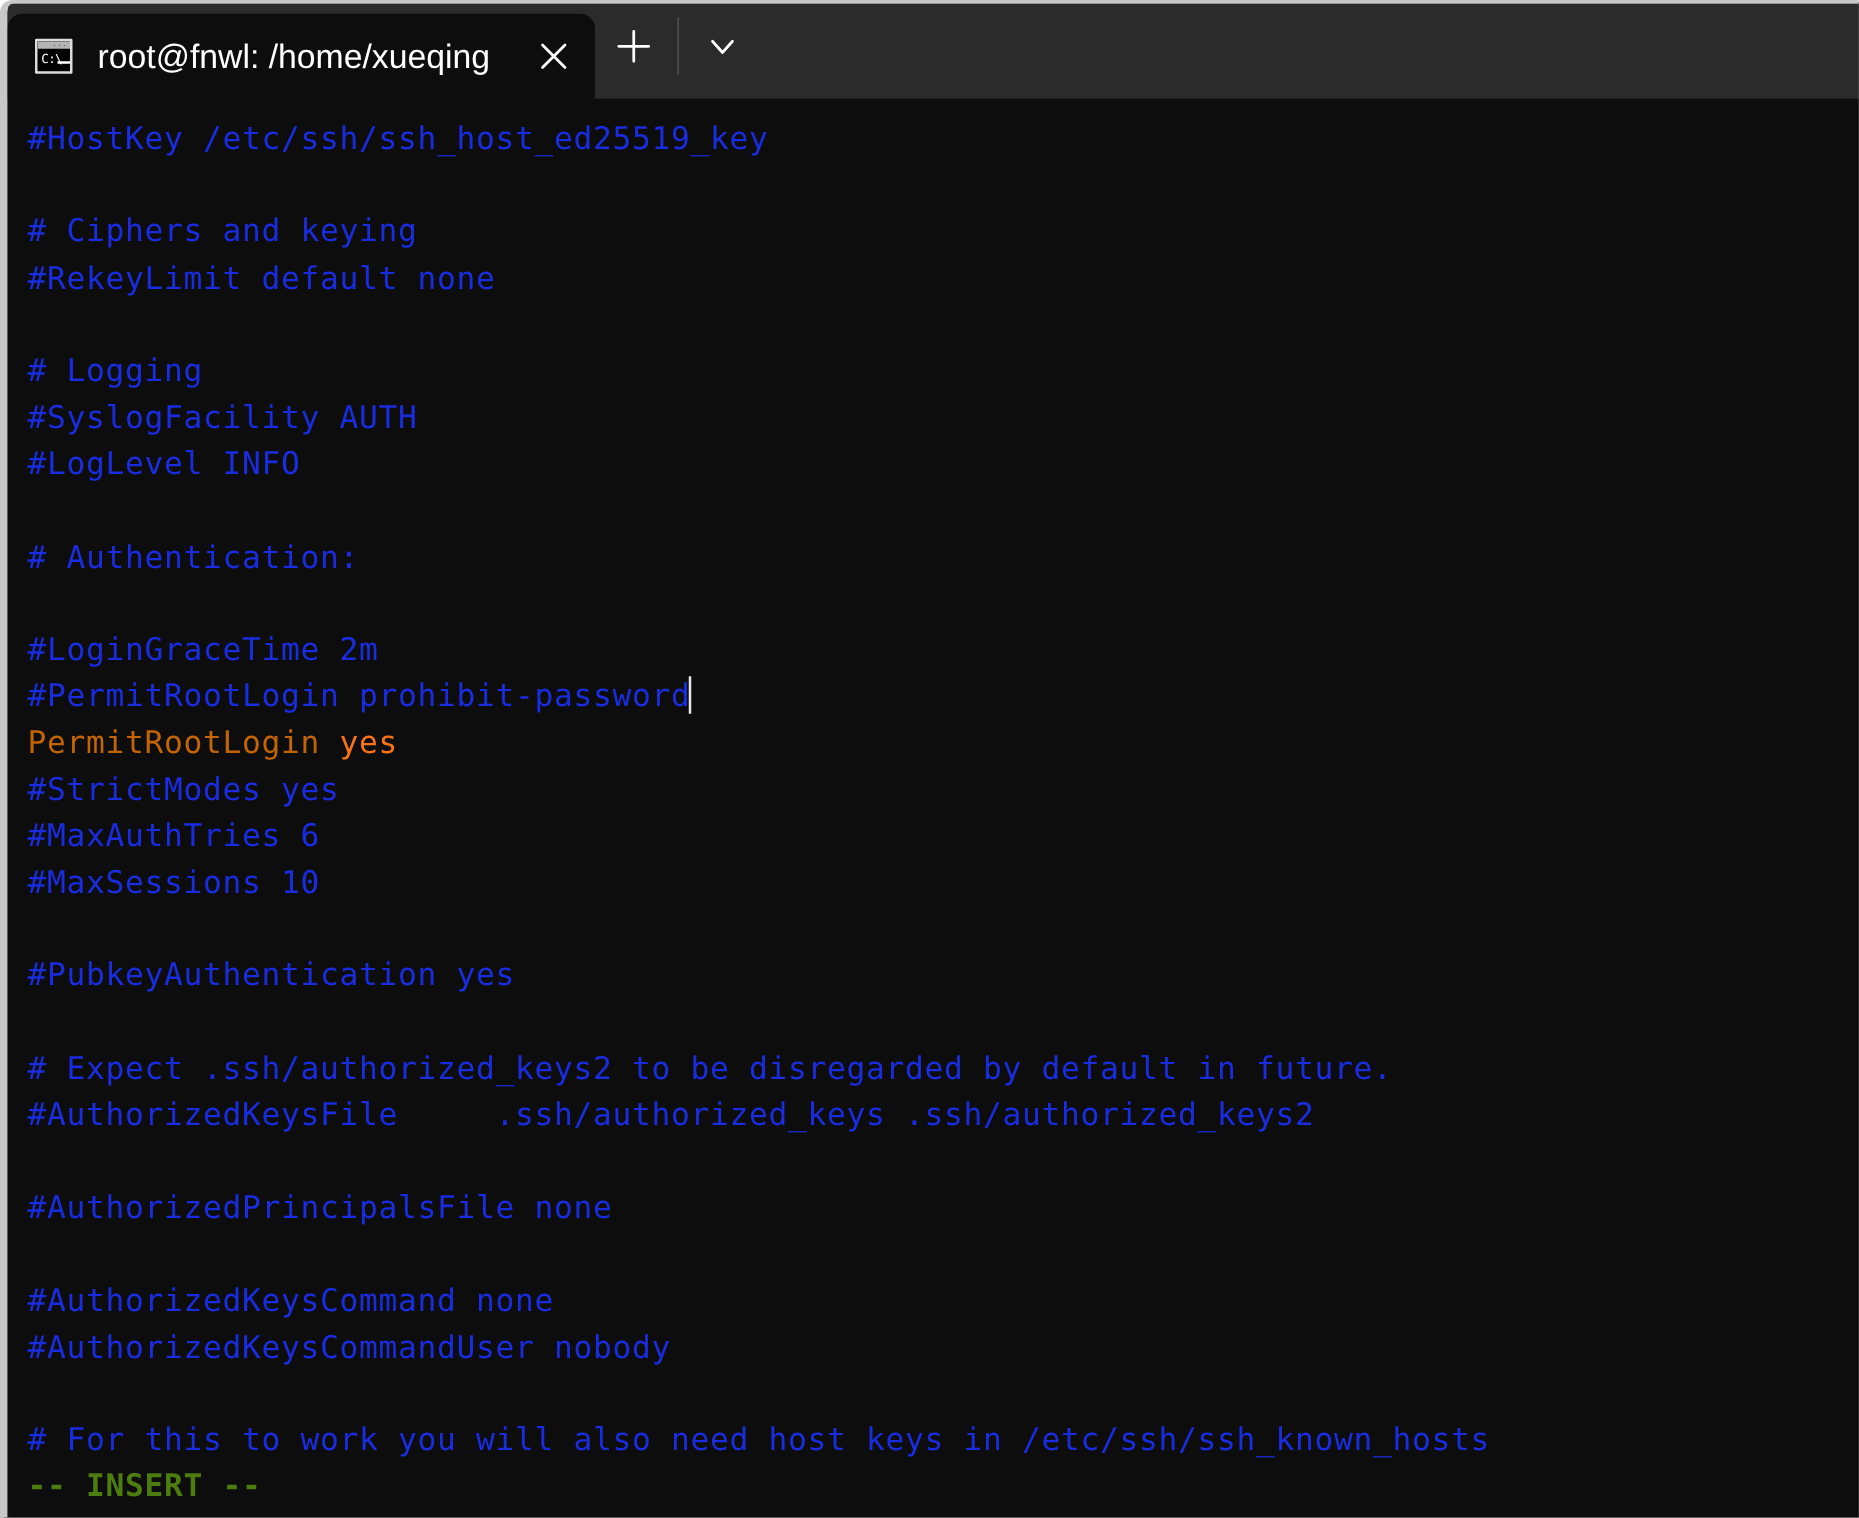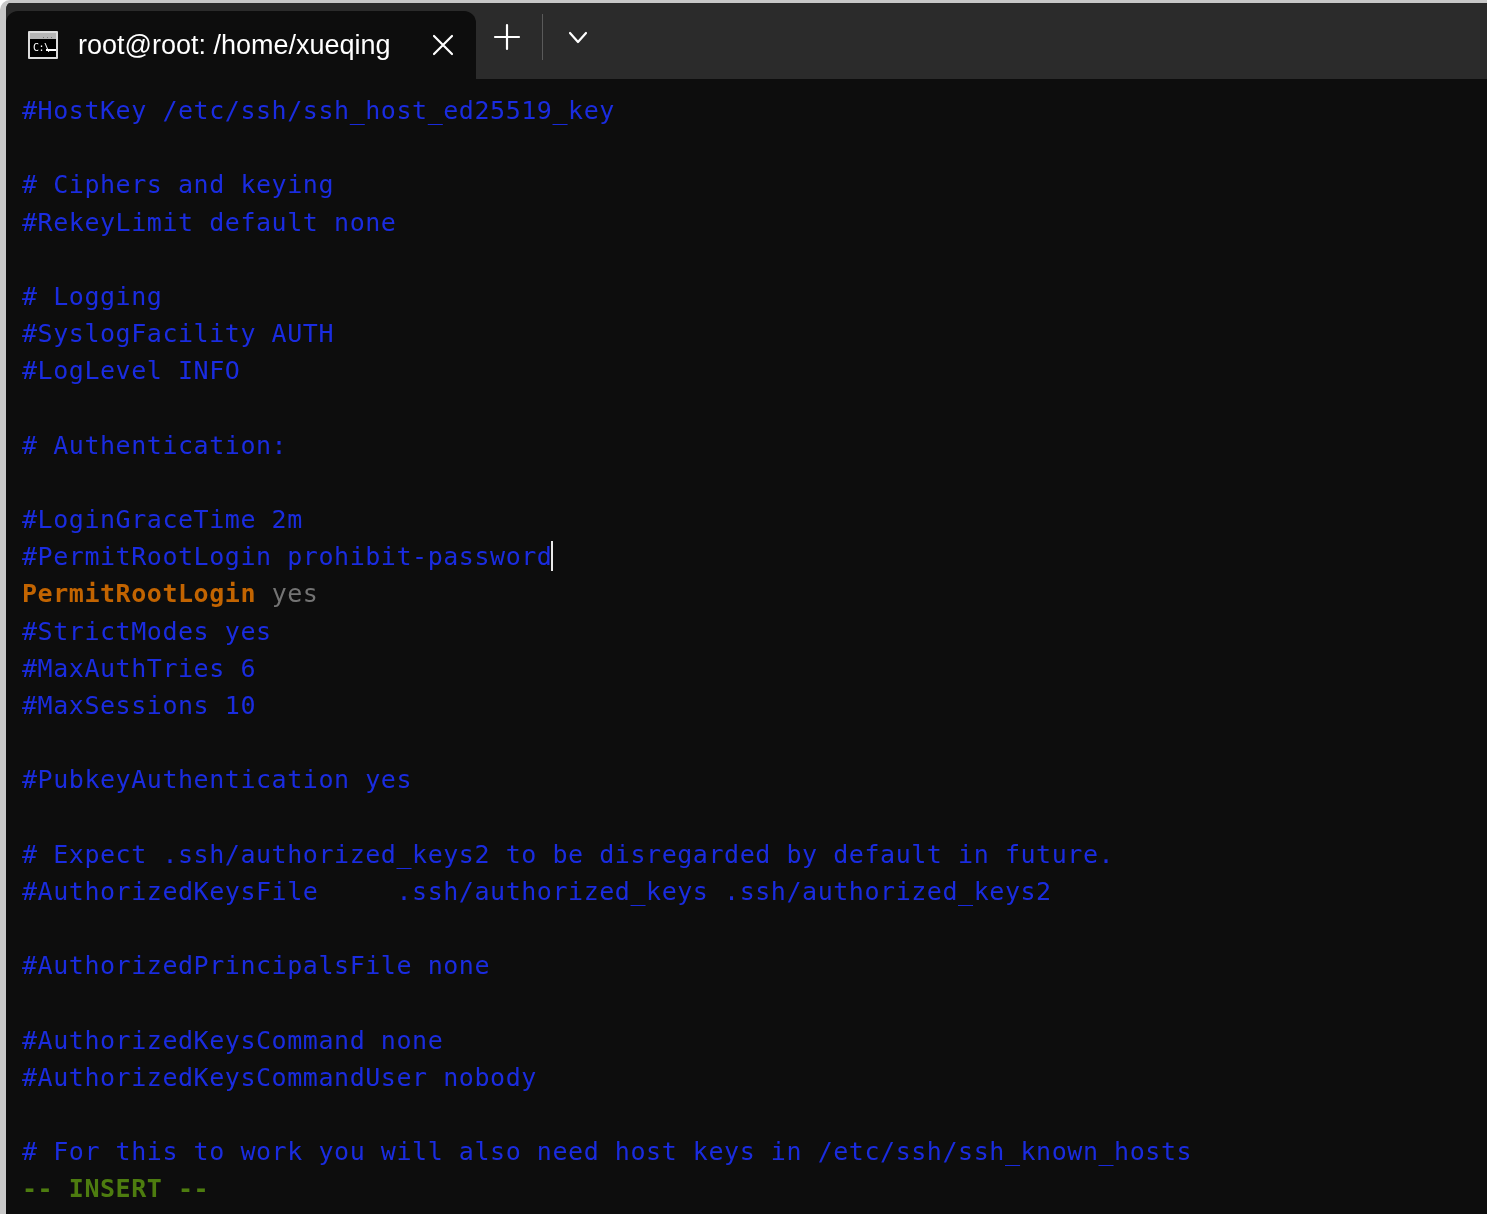--- a/index.html
+++ b/index.html
@@ -171,22 +171,22 @@
     font-family: "DejaVu Sans Mono", monospace;
     font-size: 25px;
     line-height: 37.2px;
     letter-spacing: 0.55px;
     white-space: pre;
   }
 
   .line { height: 37.2px; position: relative; }
 
   .c-comment { color: #1a2ce0; }
-  .c-keyword { color: #c26401; font-weight: bold; }
-  .c-value   { color: #737373; }
+  .c-keyword { color: #c26401; }
+  .c-value   { color: #f97316; }
   .c-status  { color: #4d7c0f; font-weight: bold; }
 
   .cursor {
     display: inline-block;
     width: 2px;
     height: 30px;
     background: #e8e8e8;
     vertical-align: -6px;
     margin-left: -1px;
   }
@@ -199,21 +199,21 @@
   <div id="titlebar">
 
     <div class="tabstrip">
       <div class="tab">
         <span class="tab-icon">
           <span class="titlestrip"></span>
           <span class="dots">...</span>
           <span class="prompt">C:\</span>
           <span class="underscore"></span>
         </span>
-        <span class="tab-title">root@root: /home/xueqing</span>
+        <span class="tab-title">root@fnwl: /home/xueqing</span>
         <span class="tab-close">
           <svg width="30" height="30" viewBox="0 0 30 30" aria-hidden="true">
             <path d="M6 6 L24 24 M24 6 L6 24" stroke="#ffffff" stroke-width="2.2" fill="none" stroke-linecap="round"></path>
           </svg>
         </span>
       </div>
     </div>
 
     <div class="tab-actions">
       <span class="newtab-btn">

